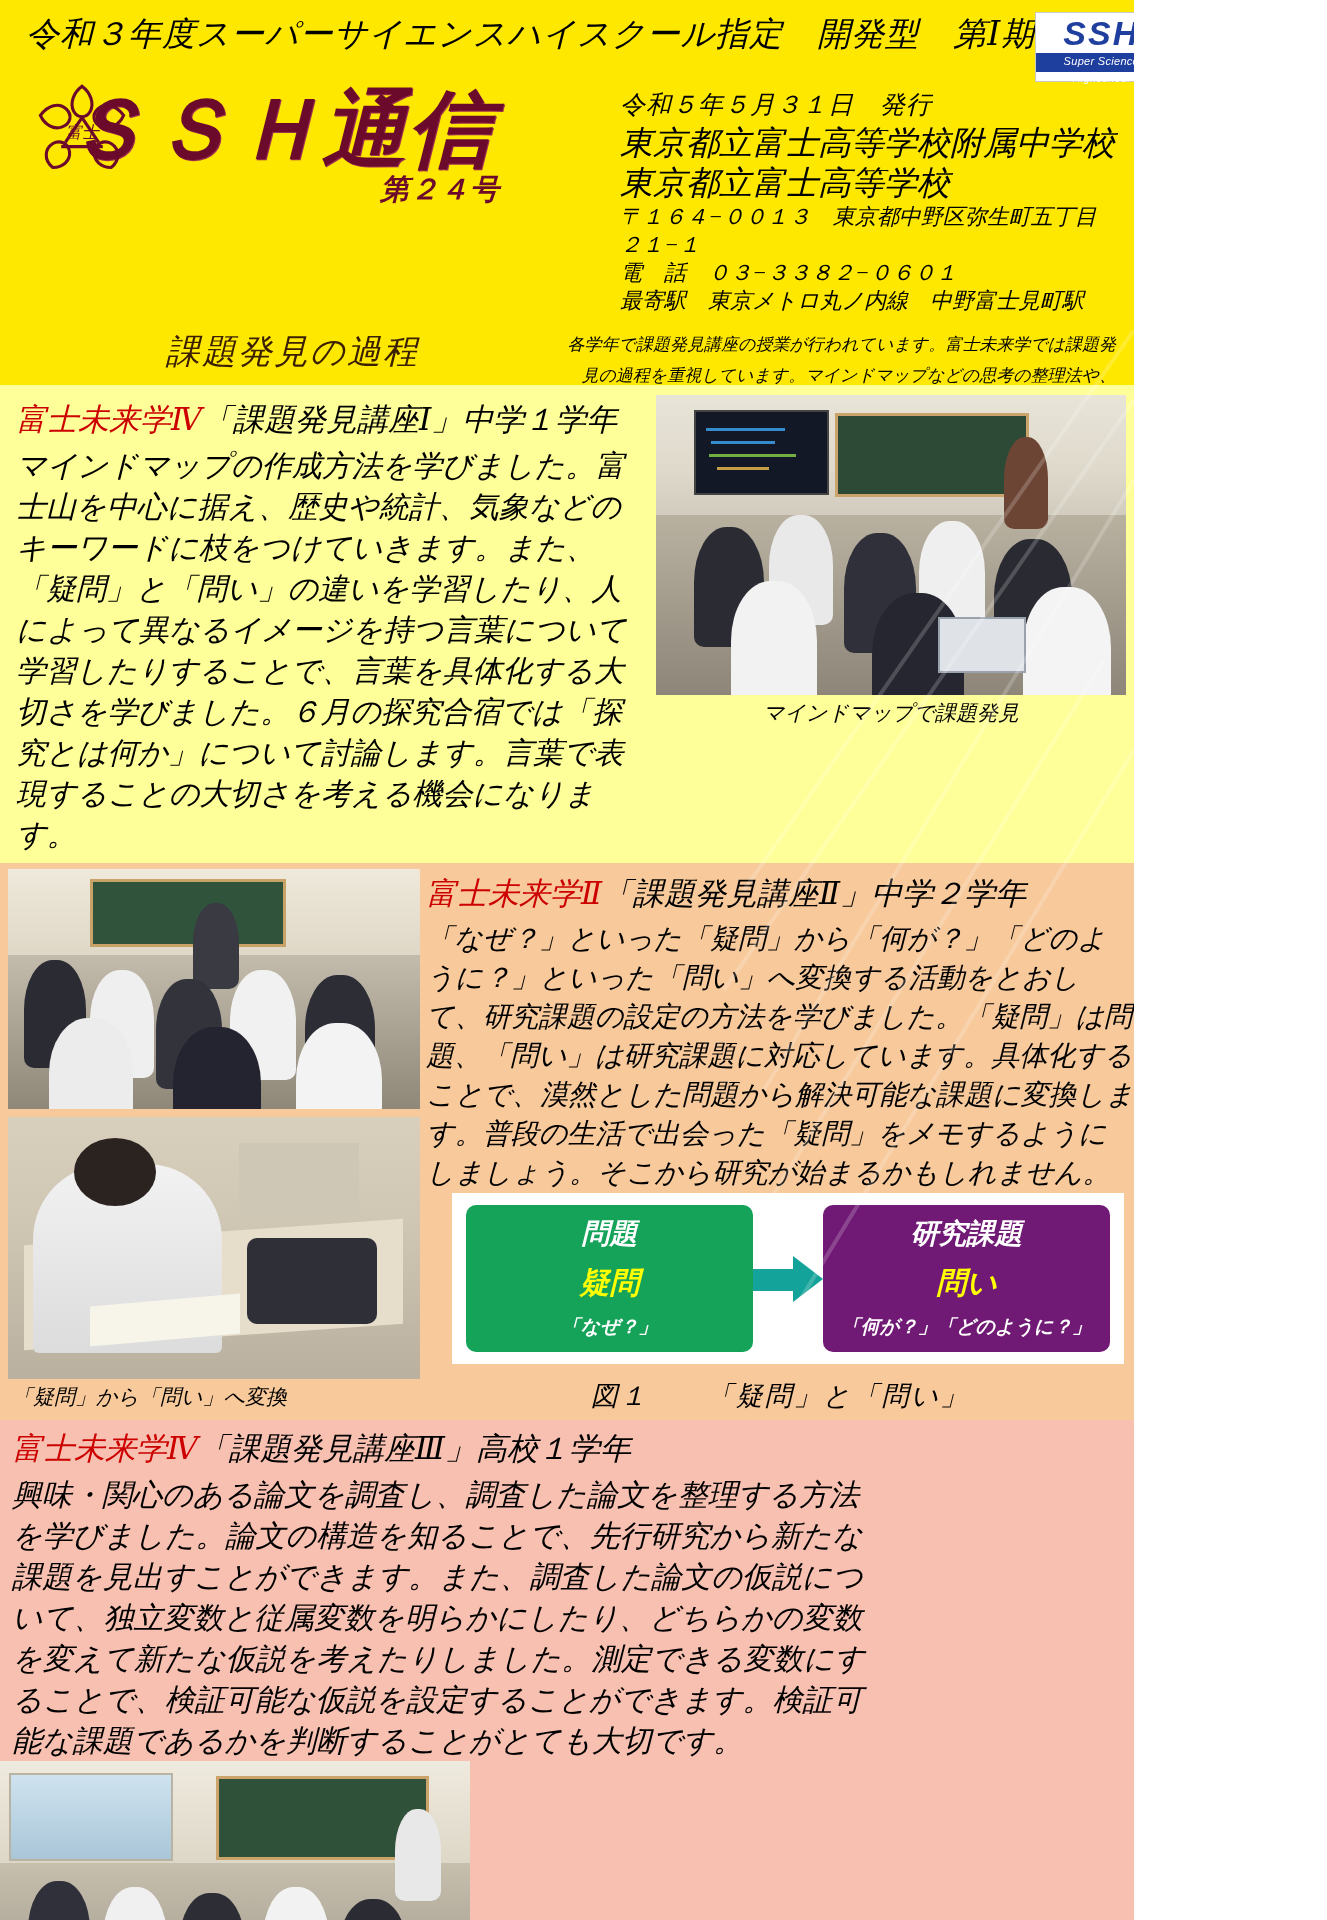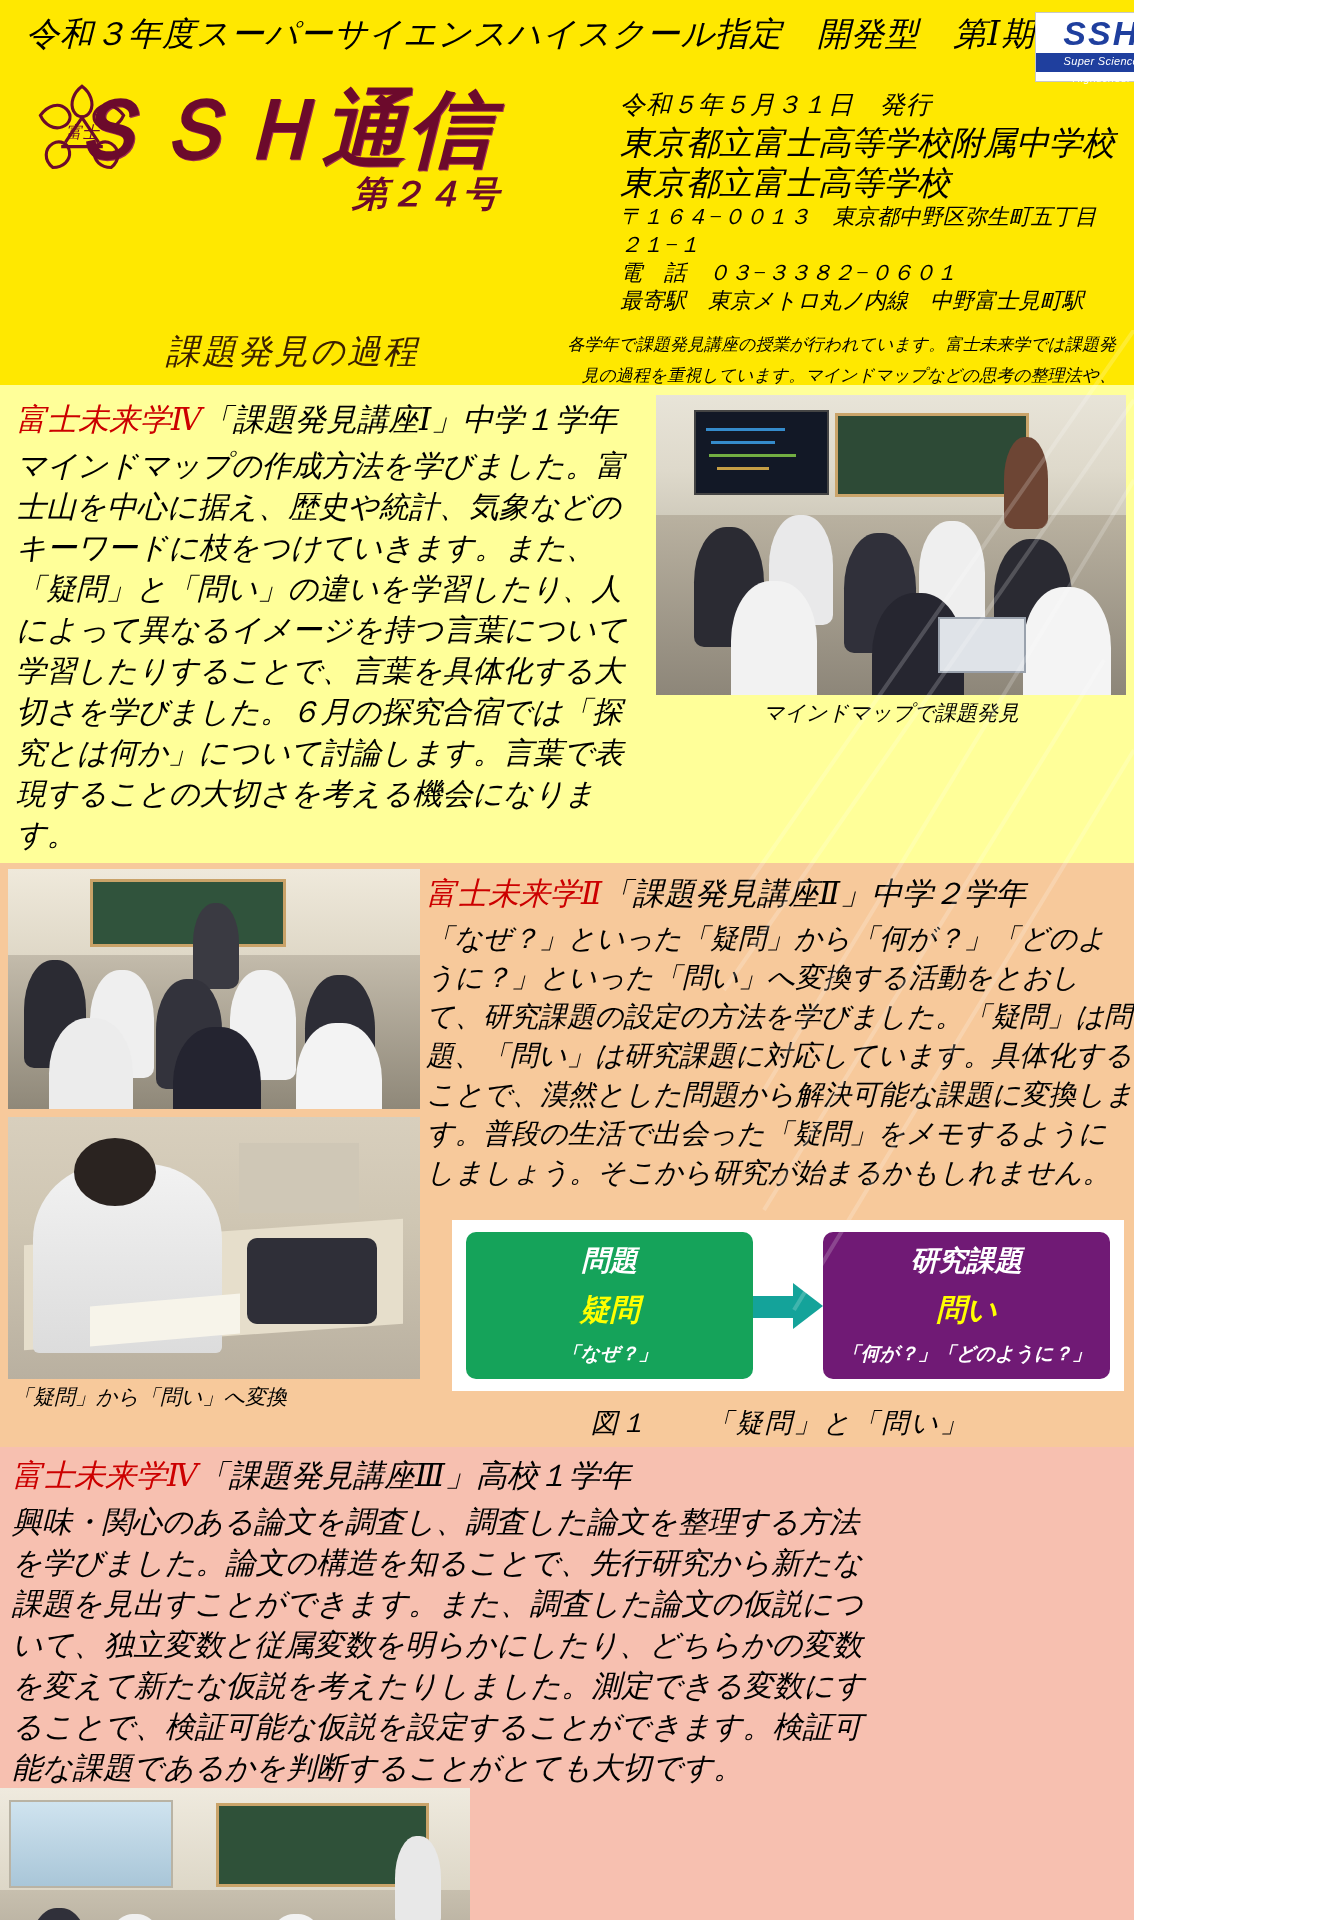--- a/index.html
+++ b/index.html
@@ -56,21 +56,21 @@
   .sakura{
     position:absolute;left:10px;top:-4px;width:104px;height:104px;
   }
   .masthead-title{
     font-size:84px;color:#6c0a2c;font-weight:bold;letter-spacing:2px;
     margin-left:44px;line-height:96px;
     font-family:"Liberation Serif","DejaVu Serif",serif;
     text-shadow:1px 1px 0 #a03050;
   }
   .masthead-no{
-    text-align:right;font-size:36px;color:#6c0a2c;font-weight:bold;
+    text-align:right;font-size:29px;color:#6c0a2c;font-weight:bold;
     margin:-8px 120px 16px 0;letter-spacing:1px;
   }
   .pubinfo{padding-top:6px;color:#000;}
   .pubinfo .line1{font-size:25px;letter-spacing:1px;margin-bottom:2px;}
   .pubinfo .school{font-size:33px;letter-spacing:0px;line-height:40px;}
   .pubinfo .addr{font-size:22px;line-height:28px;letter-spacing:0px;}
 
   .header-bottom{display:flex;align-items:flex-start;padding:14px 18px 0 20px;}
   .process-block{width:545px;flex:none;text-align:center;}
   .process-title{font-size:34px;color:#3b2000;letter-spacing:2px;}
@@ -88,21 +88,21 @@
   .sec-h .dark{color:#000;}
   .sec1 .body{font-size:30px;line-height:41px;color:#000;letter-spacing:0px;}
   .photo-col{padding-right:8px;}
   .photo-cap{font-size:21px;text-align:center;color:#000;padding-top:4px;}
 
   
   .sec2{position:relative;background:#f7c99b;display:flex;align-items:flex-start;padding:6px 0 0 0;}
   .sec2 .leftcol{width:418px;flex:none;padding-left:8px;box-sizing:border-box;}
   .sec2 .rightcol{flex:1;padding:4px 14px 0 8px;box-sizing:border-box;}
   .sec2 .body{font-size:28px;line-height:39px;color:#000;}
-  .fig-wrap{background:#ffffff;margin:28px 10px 0 26px;padding:12px 14px;display:flex;align-items:center;justify-content:space-between;}
+  .fig-wrap{background:#ffffff;margin:1px 10px 0 26px;padding:12px 14px;display:flex;align-items:center;justify-content:space-between;}
   .fig-box{width:275px;border-radius:10px;padding:10px 6px 12px;text-align:center;color:#fff;}
   .fig-box.green{background:#15a35a;}
   .fig-box.red{background:#701a75;}
   .fig-box .l1{font-size:28px;font-weight:bold;margin-bottom:10px;}
   .fig-box .l2{font-size:30px;font-weight:bold;margin-bottom:10px;}
   .fig-box.green .l2{color:#ffff00;}
   .fig-box.red .l2{color:#ffff00;}
   .fig-box .l3{font-size:19px;font-weight:bold;}
   .arrow{width:70px;height:46px;position:relative;flex:none;}
   .arrow .shaft{position:absolute;left:0;top:13px;width:42px;height:22px;background:#14a39a;}

